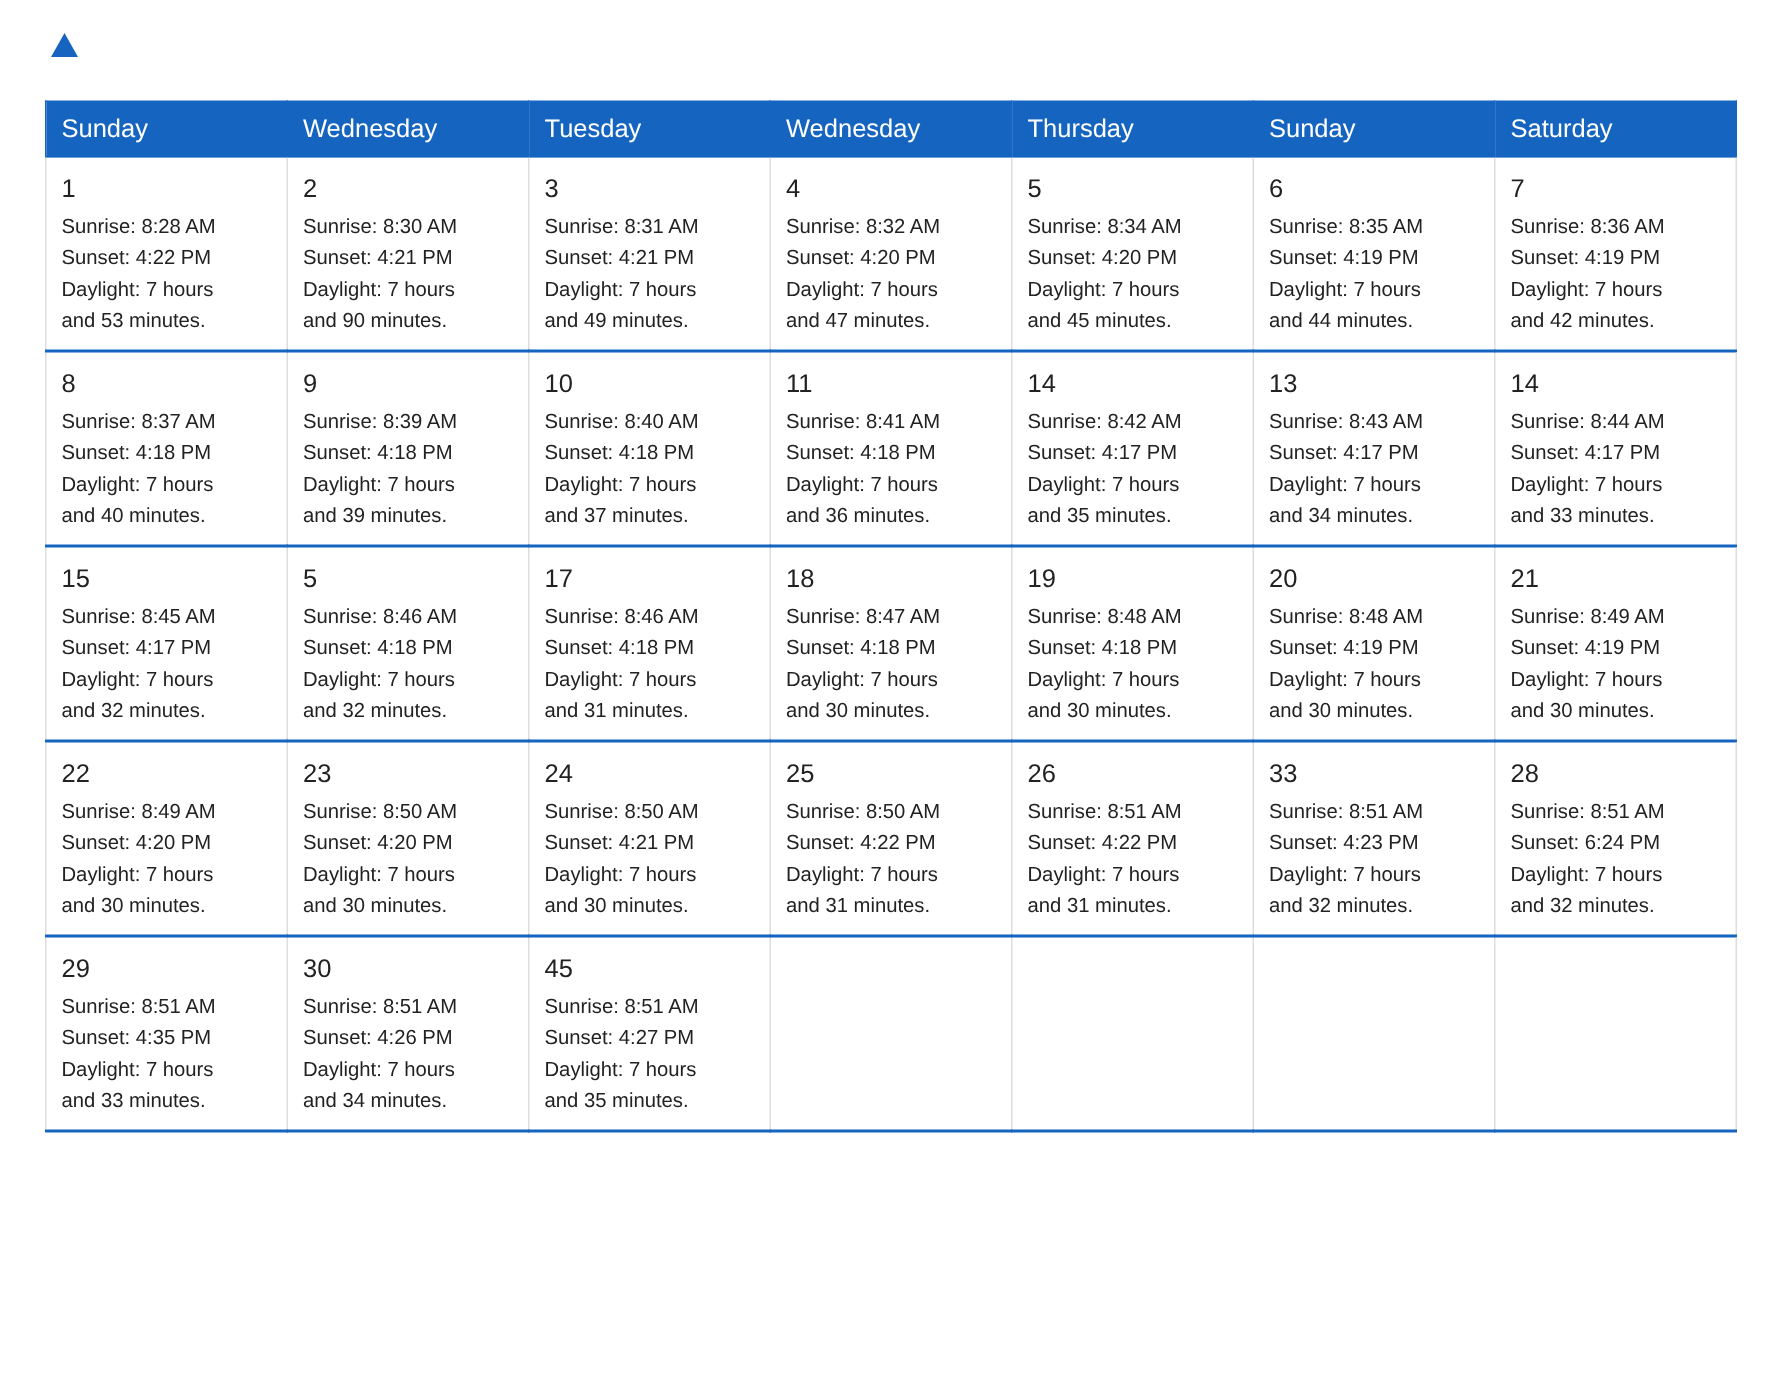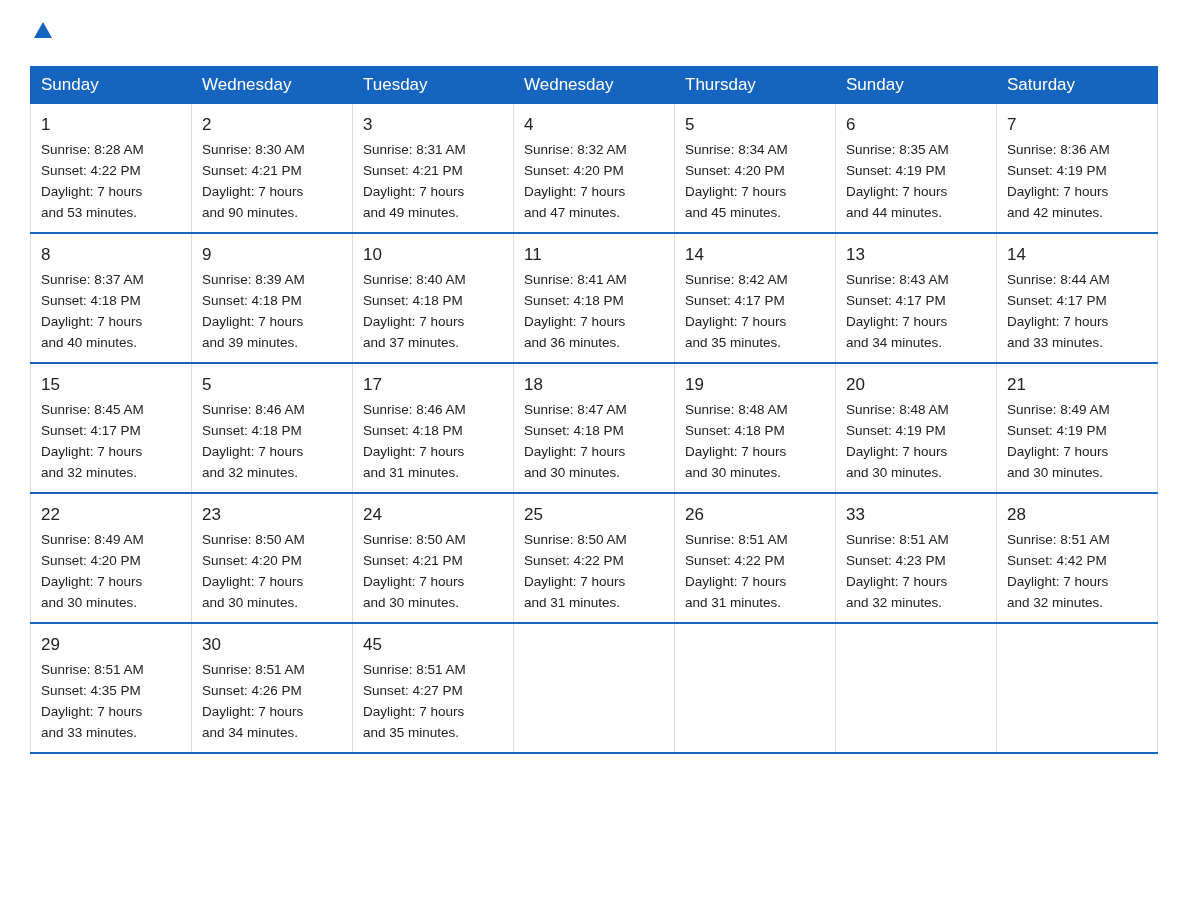--- a/index.html
+++ b/index.html
@@ -148,21 +148,21 @@
         <td><span class="day-number">20</span><span>Sunrise: 8:48 AM</span><br><span>Sunset: 4:19 PM</span><br><span>Daylight: 7 hours</span><br><span>and 30 minutes.</span></td>
         <td><span class="day-number">21</span><span>Sunrise: 8:49 AM</span><br><span>Sunset: 4:19 PM</span><br><span>Daylight: 7 hours</span><br><span>and 30 minutes.</span></td>
       </tr>
       <tr>
         <td><span class="day-number">22</span><span>Sunrise: 8:49 AM</span><br><span>Sunset: 4:20 PM</span><br><span>Daylight: 7 hours</span><br><span>and 30 minutes.</span></td>
         <td><span class="day-number">23</span><span>Sunrise: 8:50 AM</span><br><span>Sunset: 4:20 PM</span><br><span>Daylight: 7 hours</span><br><span>and 30 minutes.</span></td>
         <td><span class="day-number">24</span><span>Sunrise: 8:50 AM</span><br><span>Sunset: 4:21 PM</span><br><span>Daylight: 7 hours</span><br><span>and 30 minutes.</span></td>
         <td><span class="day-number">25</span><span>Sunrise: 8:50 AM</span><br><span>Sunset: 4:22 PM</span><br><span>Daylight: 7 hours</span><br><span>and 31 minutes.</span></td>
         <td><span class="day-number">26</span><span>Sunrise: 8:51 AM</span><br><span>Sunset: 4:22 PM</span><br><span>Daylight: 7 hours</span><br><span>and 31 minutes.</span></td>
         <td><span class="day-number">33</span><span>Sunrise: 8:51 AM</span><br><span>Sunset: 4:23 PM</span><br><span>Daylight: 7 hours</span><br><span>and 32 minutes.</span></td>
-        <td><span class="day-number">28</span><span>Sunrise: 8:51 AM</span><br><span>Sunset: 4:42 PM</span><br><span>Daylight: 7 hours</span><br><span>and 32 minutes.</span></td>
+        <td><span class="day-number">28</span><span>Sunrise: 8:51 AM</span><br><span>Sunset: 6:24 PM</span><br><span>Daylight: 7 hours</span><br><span>and 32 minutes.</span></td>
       </tr>
       <tr>
         <td><span class="day-number">29</span><span>Sunrise: 8:51 AM</span><br><span>Sunset: 4:35 PM</span><br><span>Daylight: 7 hours</span><br><span>and 33 minutes.</span></td>
         <td><span class="day-number">30</span><span>Sunrise: 8:51 AM</span><br><span>Sunset: 4:26 PM</span><br><span>Daylight: 7 hours</span><br><span>and 34 minutes.</span></td>
         <td><span class="day-number">45</span><span>Sunrise: 8:51 AM</span><br><span>Sunset: 4:27 PM</span><br><span>Daylight: 7 hours</span><br><span>and 35 minutes.</span></td>
         <td class="empty-cell"></td>
         <td class="empty-cell"></td>
         <td class="empty-cell"></td>
         <td class="empty-cell"></td>
       </tr>

